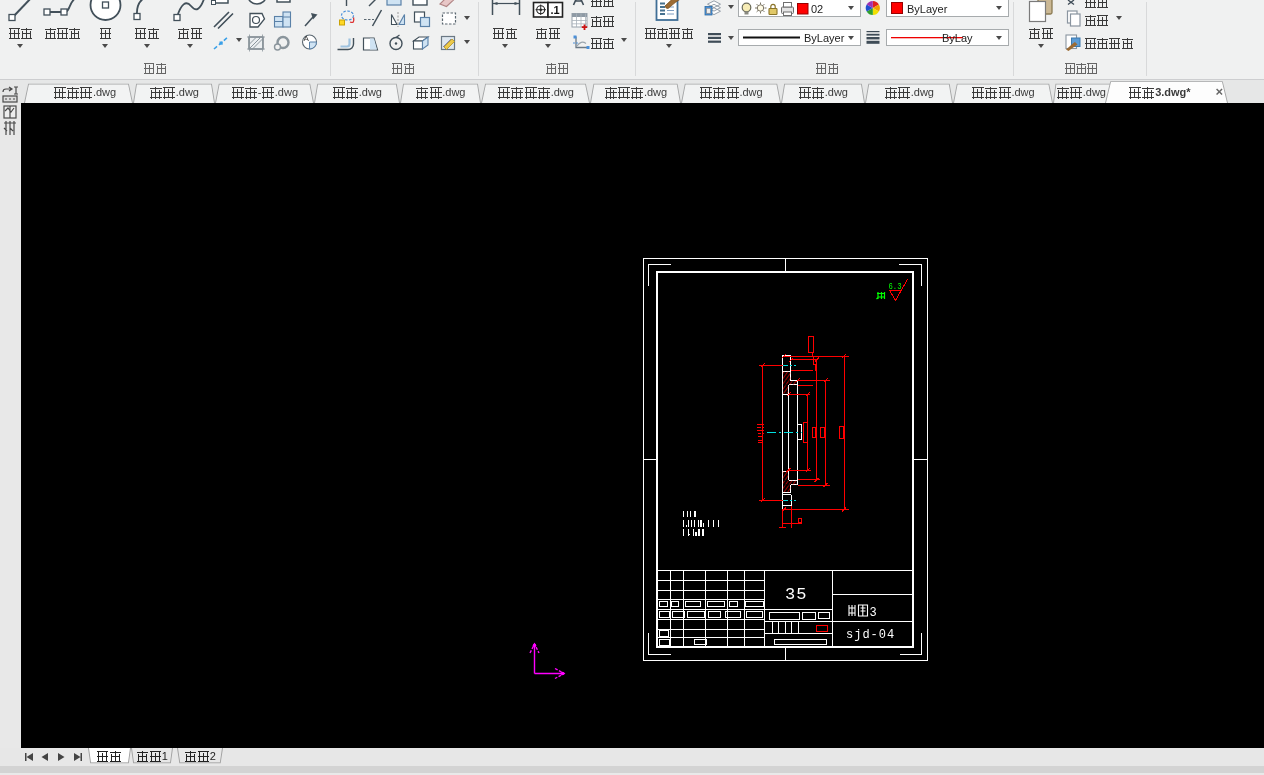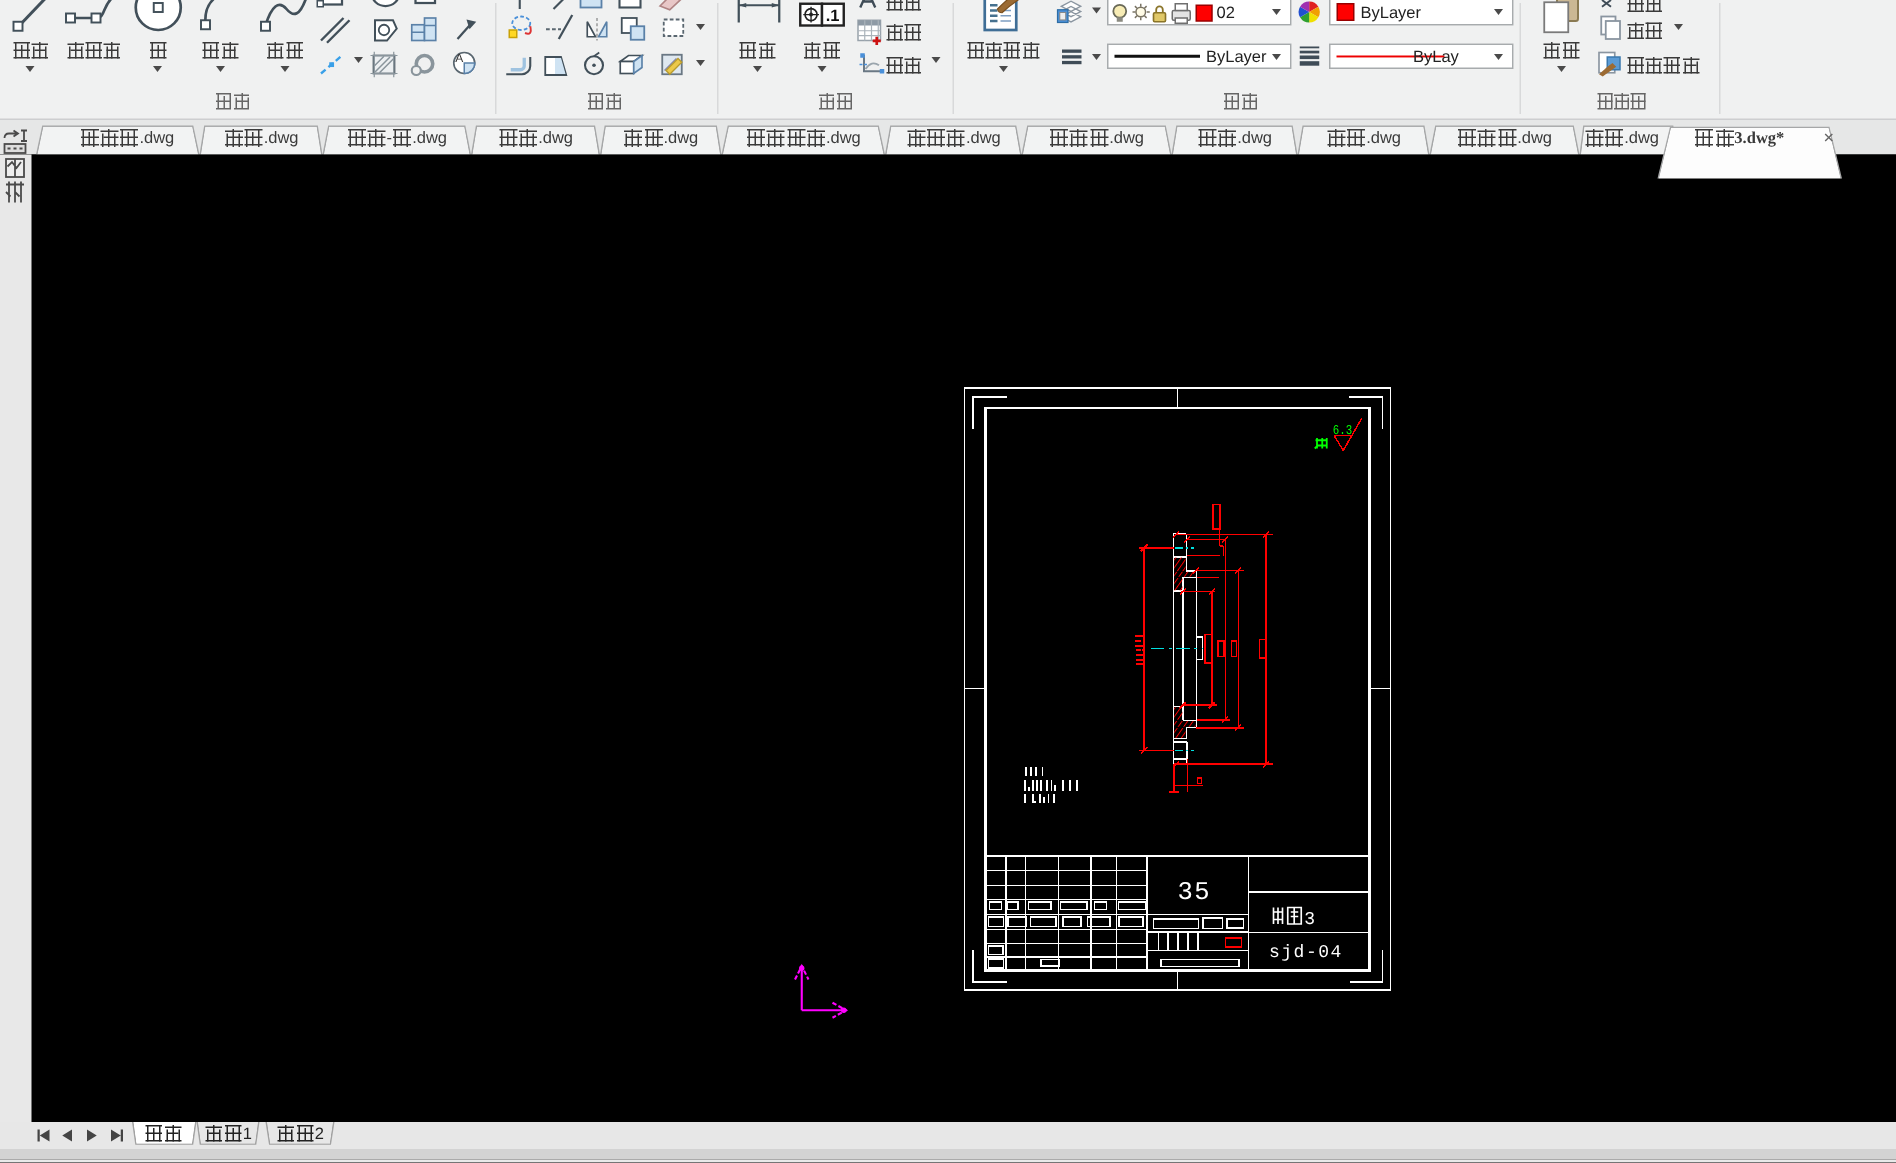--- a/index.html
+++ b/index.html
@@ -32,21 +32,21 @@
 .dar{position:absolute;width:0;height:0;border-left:3.5px solid transparent;border-right:3.5px solid transparent;border-top:4px solid #4a4a4a;}
 .combo{position:absolute;background:#fff;border:1px solid #a7abad;z-index:1;}
 #ribicons{z-index:3;}
 .lbl,.dar,.ctxt{z-index:4;}
 .ctxt{position:absolute;font-size:11px;color:#222;}
 
 #tabbar{position:absolute;left:0;top:80px;width:1264px;height:23px;background:#e6e7e7;}
 .dtab{position:absolute;top:2px;height:21px;}
 .dtab i{position:absolute;left:0;right:0;top:0;bottom:0;background:#f2f3f3;border:1px solid #a6a7a8;border-bottom:none;transform:perspective(20px) rotateX(4.5deg);transform-origin:50% 100%;}
 .dtab span{position:absolute;left:0;right:0;top:4px;text-align:center;font-size:11px;color:#3a3a3a;white-space:nowrap;}
-.dtab.act{top:-1px;height:40px;z-index:5;font-family:Liberation Serif, serif;}
+.dtab.act{top:-1px;height:24px;z-index:5;}
 .dtab.act i{background:#fdfdfd;}
 .dtab.act span{top:7px;font-weight:bold;}
 .dtab em{position:absolute;right:5px;top:6px;font-style:normal;font-size:13px;line-height:13px;color:#666;font-weight:bold;}
 .dtab .z{width:12px;height:12px;background-size:12px 1.2px,12px 1.2px,12px 1.2px,1.2px 12px,1.2px 9px,1.2px 12px;}
 .mtab .z{width:11.5px;height:11.5px;}
 .mtab{position:absolute;top:0;height:17px;}
 .mtab i{position:absolute;left:0;right:0;top:0;bottom:0;background:#e7e7e7;border:1px solid #a2a2a2;border-top:none;transform:perspective(13px) rotateX(-5deg);transform-origin:50% 0%;}
 .mtab.act i{background:#fff;}
 .mtab span{position:absolute;left:0;right:0;top:2px;text-align:center;font-size:11px;color:#222;white-space:nowrap;}
 

